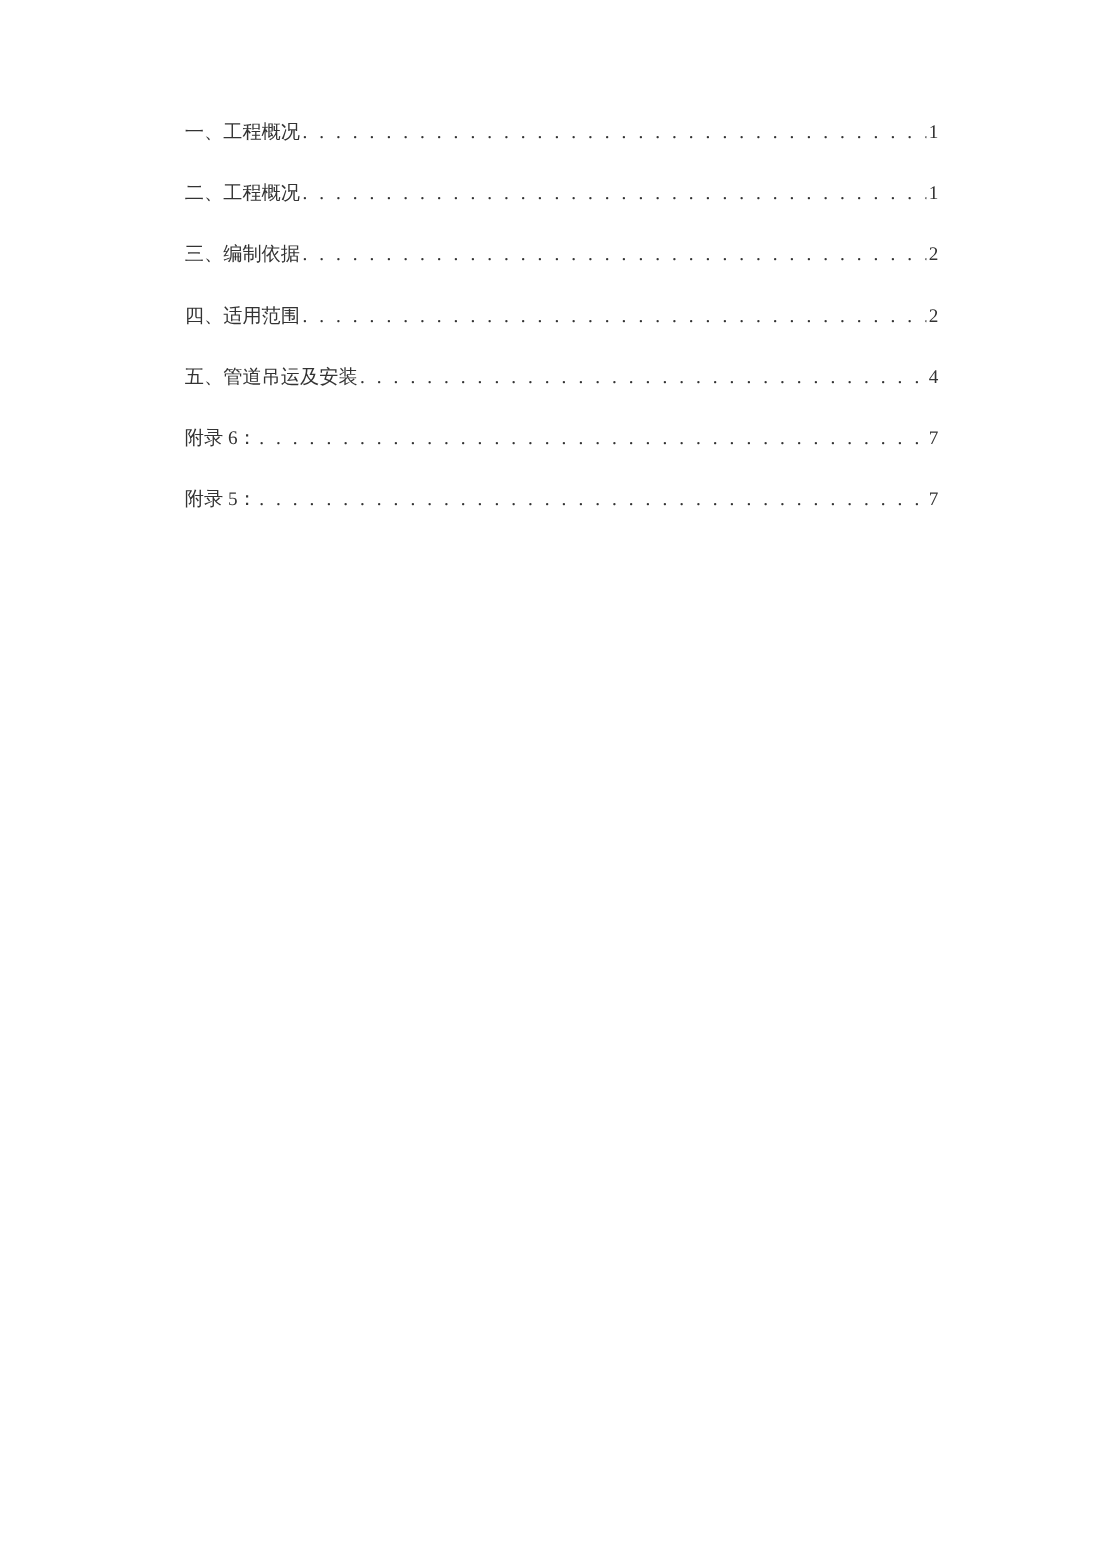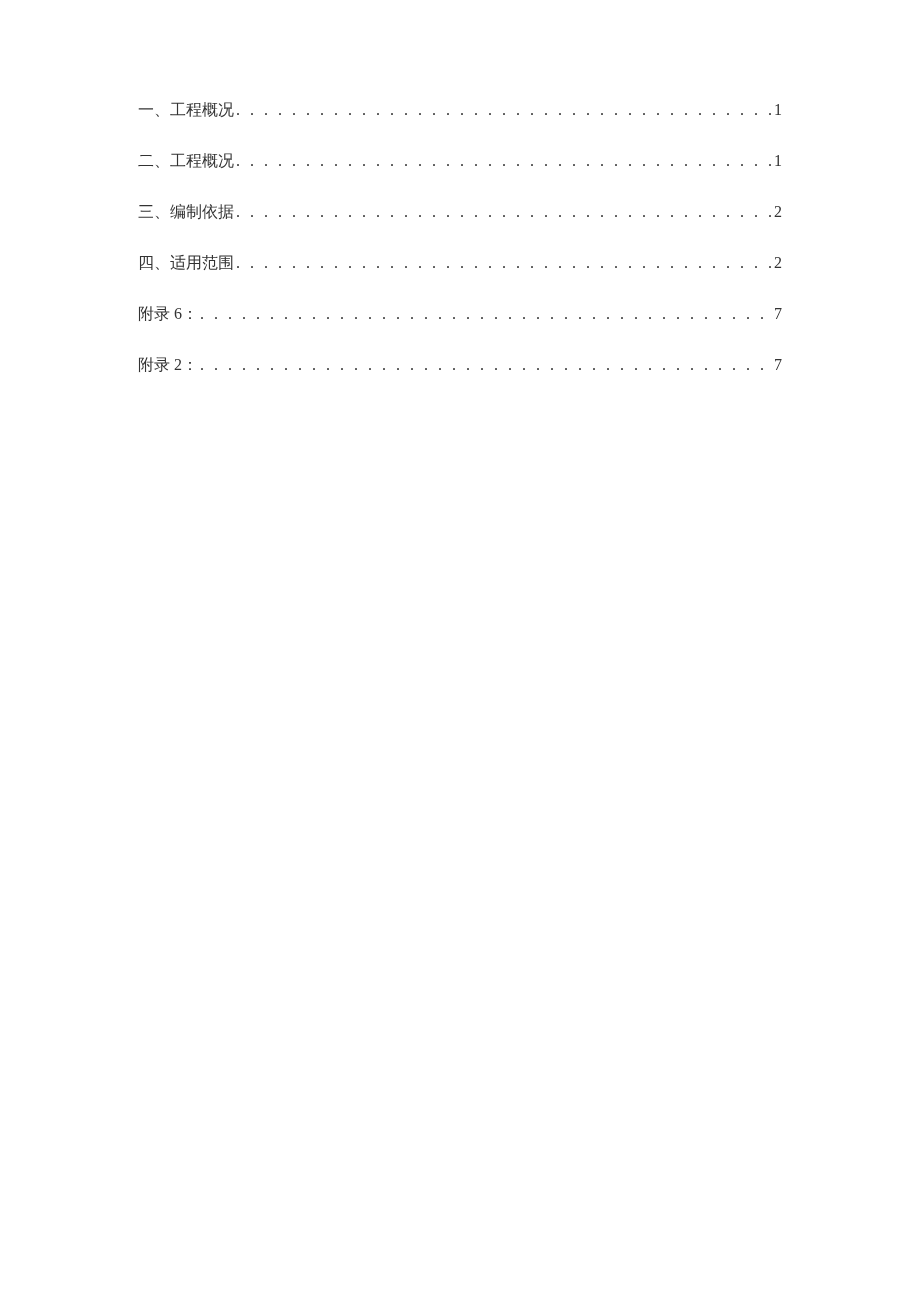--- a/index.html
+++ b/index.html
@@ -17,20 +17,21 @@
       padding: 100px 138px 0 138px;
     }
     .toc-container {
       width: 100%;
     }
     .toc-entry {
       display: flex;
       align-items: baseline;
       margin-bottom: 30px;
       white-space: nowrap;
+      margin-left: 16px;
     }
     .toc-title {
       flex-shrink: 0;
     }
     .toc-dots {
       flex: 1;
       overflow: hidden;
       letter-spacing: 3px;
       color: #333333;
       margin: 0 2px;
@@ -61,22 +62,27 @@
     <span class="toc-title">三、编制依据</span>
     <span class="toc-dots"></span>
     <span class="toc-page">2</span>
   </div>
   <div class="toc-entry">
     <span class="toc-title">四、适用范围</span>
     <span class="toc-dots"></span>
     <span class="toc-page">2</span>
   </div>
   <div class="toc-entry">
+    <span class="toc-title">五、管道吊运及安装</span>
+    <span class="toc-dots"></span>
+    <span class="toc-page">4</span>
+  </div>
+  <div class="toc-entry">
     <span class="toc-title">附录 6：</span>
     <span class="toc-dots"></span>
     <span class="toc-page">7</span>
   </div>
   <div class="toc-entry">
-    <span class="toc-title">附录 2：</span>
+    <span class="toc-title">附录 5：</span>
     <span class="toc-dots"></span>
     <span class="toc-page">7</span>
   </div>
 </div>
 
 </body></html>

